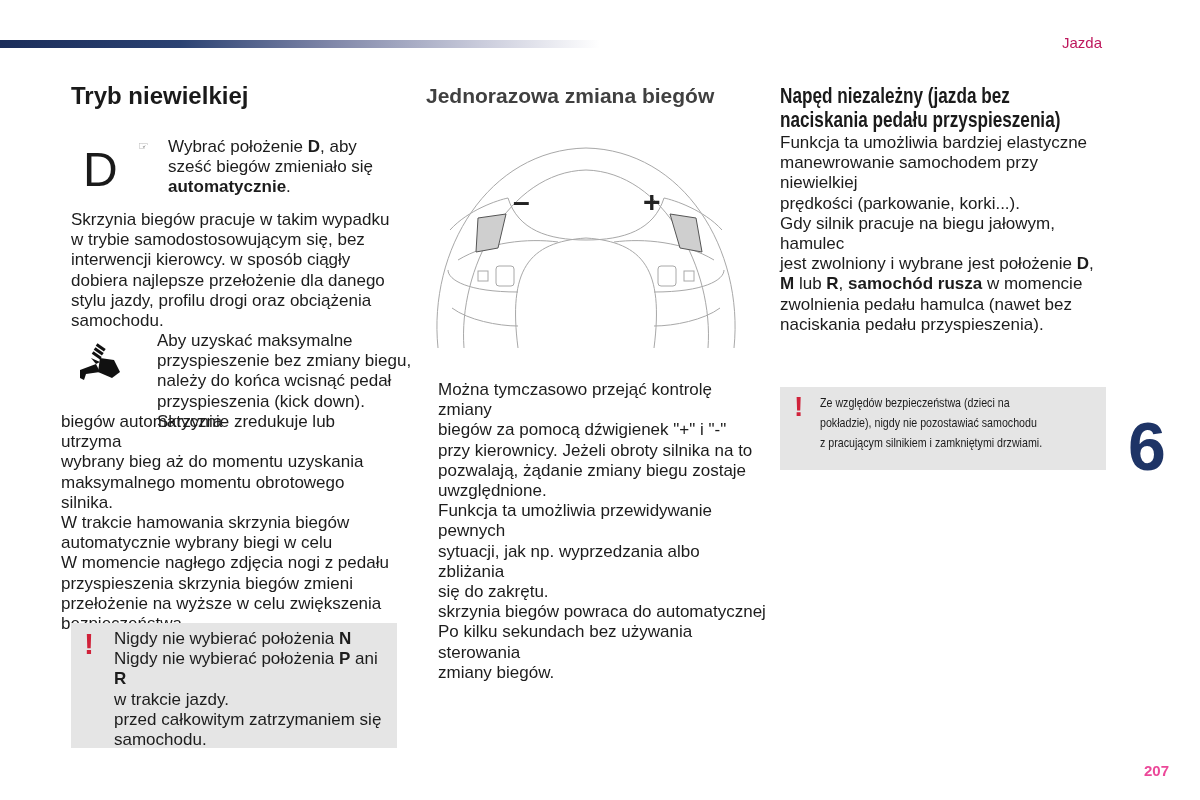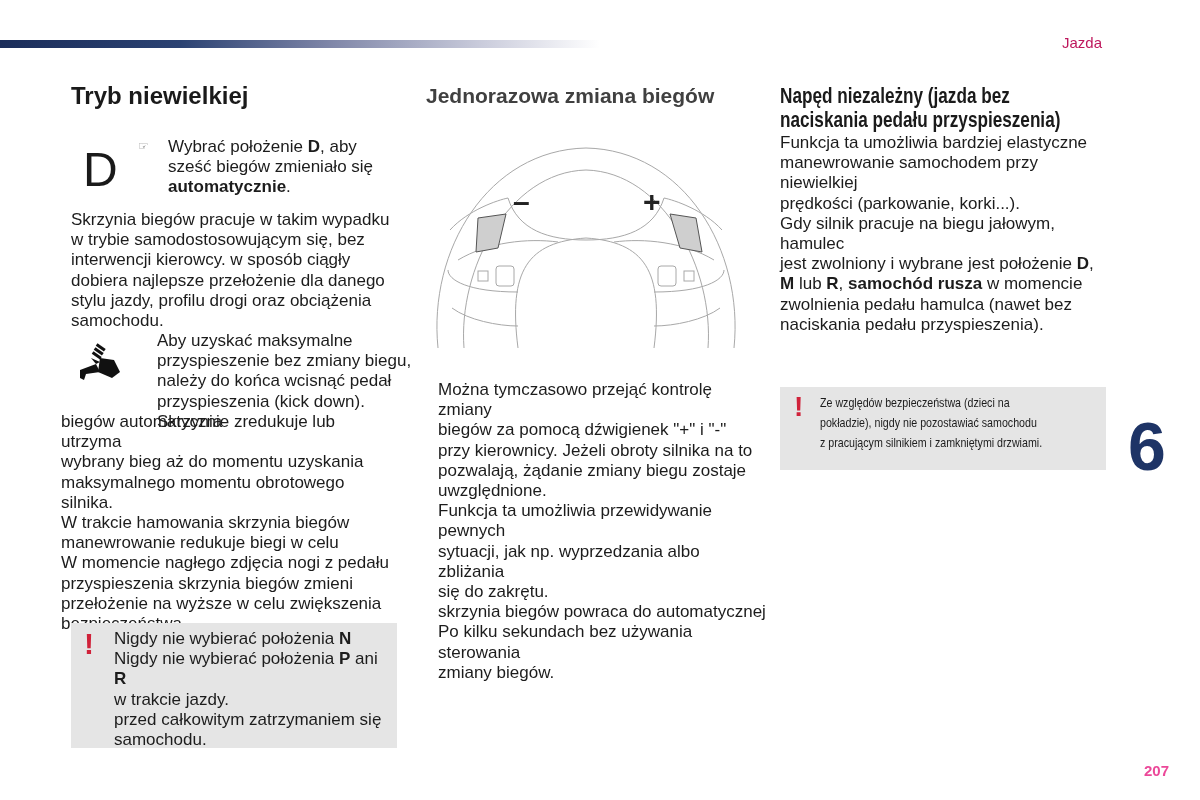--- a/index.html
+++ b/index.html
@@ -61,21 +61,21 @@
   <div>Aby uzyskać maksymalne</div>
   <div>przyspieszenie bez zmiany biegu,</div>
   <div>należy do końca wcisnąć pedał</div>
   <div>przyspieszenia (kick down). Skrzynia</div>
 </div>
 <div class="abs body-text" style="left:61px; top:412px; width:330px;">
   <div>biegów automatycznie zredukuje lub utrzyma</div>
   <div>wybrany bieg aż do momentu uzyskania</div>
   <div>maksymalnego momentu obrotowego silnika.</div>
   <div>W trakcie hamowania skrzynia biegów</div>
-  <div>manewrowanie redukuje biegi w celu</div>
+  <div>automatycznie wybrany biegi w celu</div>
   <div>W momencie nagłego zdjęcia nogi z pedału</div>
   <div>przyspieszenia skrzynia biegów zmieni</div>
   <div>przełożenie na wyższe w celu zwiększenia</div>
   <div>bezpieczeństwa.</div>
 </div>
 
 <div class="warn-box warn-box1">
   <div class="excl" style="left:13px; top:4px; font-size:30px;">!</div>
   <div class="abs body-text" style="left:43px; top:6px; width:280px;">
     <div><span>Nigdy nie wybierać położenia </span><b>N</b></div>

